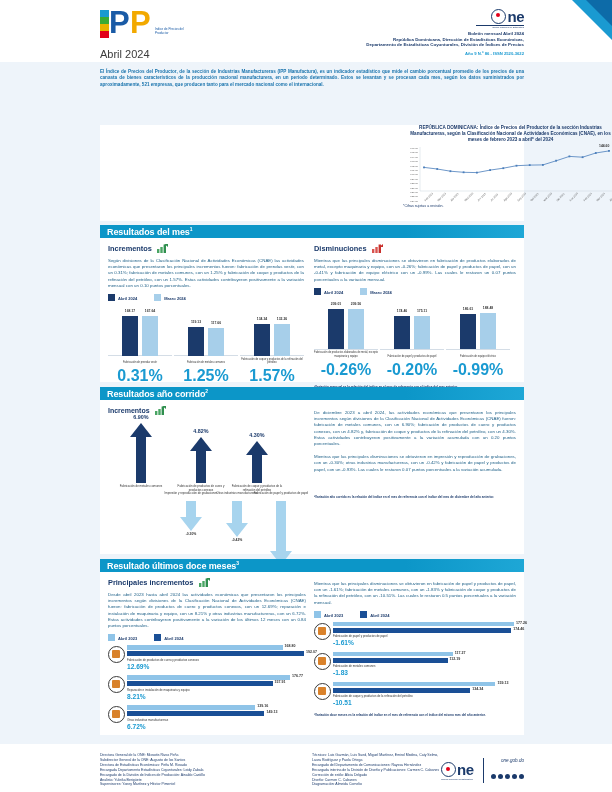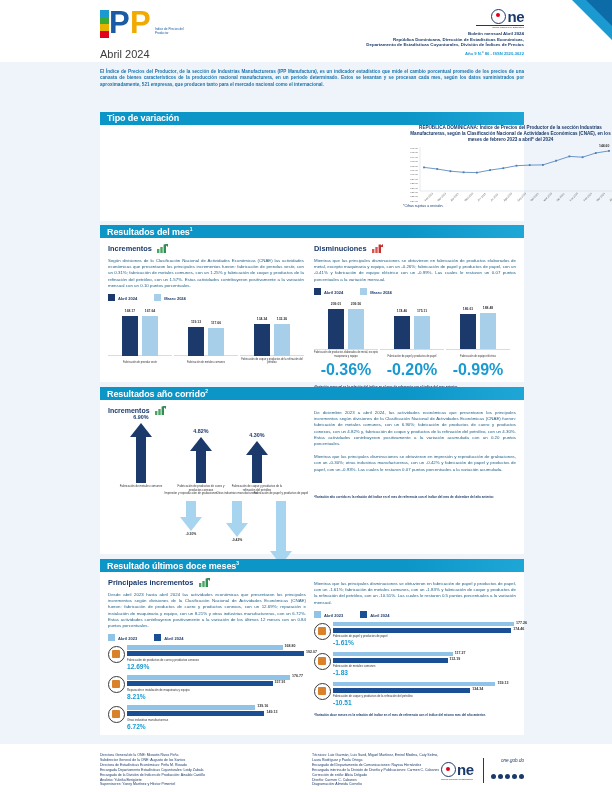--- a/index.html
+++ b/index.html
@@ -162,23 +162,20 @@
       <div class="hdr-issn">Año 9 N.º 86 - ISSN 2520-3622</div>
     </div>
 
     <div class="hdr-date">Abril 2024</div>
   </div>
 
   <div class="body">
 
     <div class="intro">El Índice de Precios del Productor, de la sección de Industrias Manufactureras (IPP Manufactura), es un indicador estadístico que mide el cambio porcentual promedio de los precios de una canasta de bienes característicos de la producción nacional manufacturera, en un periodo determinado. Estos se levantan y se procesan cada mes, según los datos suministrados por aproximadamente, 521 empresas, que producen tanto para el mercado nacional como el internacional.</div>
 
-    <div class="sec-bar sec-bar-grad" style="left:100px;top:50px;width:424px;">
-      <div class="t">Tipo de variación</div>
-    </div>
     <div class="panel" style="left:100px;top:63px;width:424px;height:96px;"></div>
 
     <div class="tv-wrap" style="top:63px;height:96px;">
 
 
 
 
       <div class="lc">
         <div class="lc-title">REPÚBLICA DOMINICANA: Índice de Precios del Productor de la sección Industrias Manufactureras, según la Clasificación Nacional de Actividades Económicas (CNAE), en los meses de febrero 2023 a abril* del 2024</div>
         <div class="lc-plot">
@@ -294,20 +291,25 @@
               <div class="rect" style="height: 31.9534px; background: rgb(27, 58, 107);"></div>
               <div class="v">134.34</div>
             </div>
             <div class="bar" style="left: 34px; height: 31.4586px;">
               <div class="rect" style="height: 31.4586px; background: rgb(167, 207, 234);"></div>
               <div class="v">132.26</div>
             </div>
             <div class="cap">Fabricación de coque y productos de la refinación del petróleo</div>
           </div>
         </div>
+      <div class="pct-row" id="pctInc">
+          <div class="pct" style="left: 0px; width: 64px;">0.31%</div>
+          <div class="pct" style="left: 66px; width: 64px;">1.25%</div>
+          <div class="pct" style="left: 132px; width: 64px;">1.57%</div>
+        </div>
     </div>
 
     <div style="position:absolute;left:314px;top:182px;width:202px;">
       <div class="sub-h"><span>Disminuciones</span>
         <span class="chartglyph">
           <svg width="11" height="9" viewBox="0 0 11 9">
               <rect x="0" y="5" width="2.4" height="4" fill="#d9534f"></rect>
               <rect x="3.3" y="3" width="2.4" height="6" fill="#d9534f"></rect>
               <rect x="6.6" y="0.5" width="2.4" height="8.5" fill="#c9302c"></rect>
               <polygon points="7.2,3 11,0 11,3" fill="#c9302c"></polygon>
@@ -351,21 +353,21 @@
               <div class="v">186.61</div>
             </div>
             <div class="bar" style="left: 34px; height: 35.9763px;">
               <div class="rect" style="height: 35.9763px; background: rgb(167, 207, 234);"></div>
               <div class="v">188.48</div>
             </div>
             <div class="cap">Fabricación de equipo eléctrico</div>
           </div>
         </div>
       <div class="pct-row" id="pctDec">
-          <div class="pct" style="left: 0px; width: 64px;">-0.36%</div>
+          <div class="pct" style="left: 0px; width: 64px;">-0.26%</div>
           <div class="pct" style="left: 66px; width: 64px;">-0.20%</div>
           <div class="pct" style="left: 132px; width: 64px;">-0.99%</div>
         </div>
       <div class="foot-note" style="margin-top:2px;">¹Variación mensual es la relación del índice en el mes de referencia con el índice del mes anterior.</div>
     </div>
 
     <div class="sec-bar sec-bar-grad" style="left:100px;top:325px;width:424px;">
       <div class="t"><span>Resultados año corrido</span><sup>2</sup></div>
     </div>
     <div class="panel" style="left:100px;top:338px;width:424px;height:154px;"></div>

